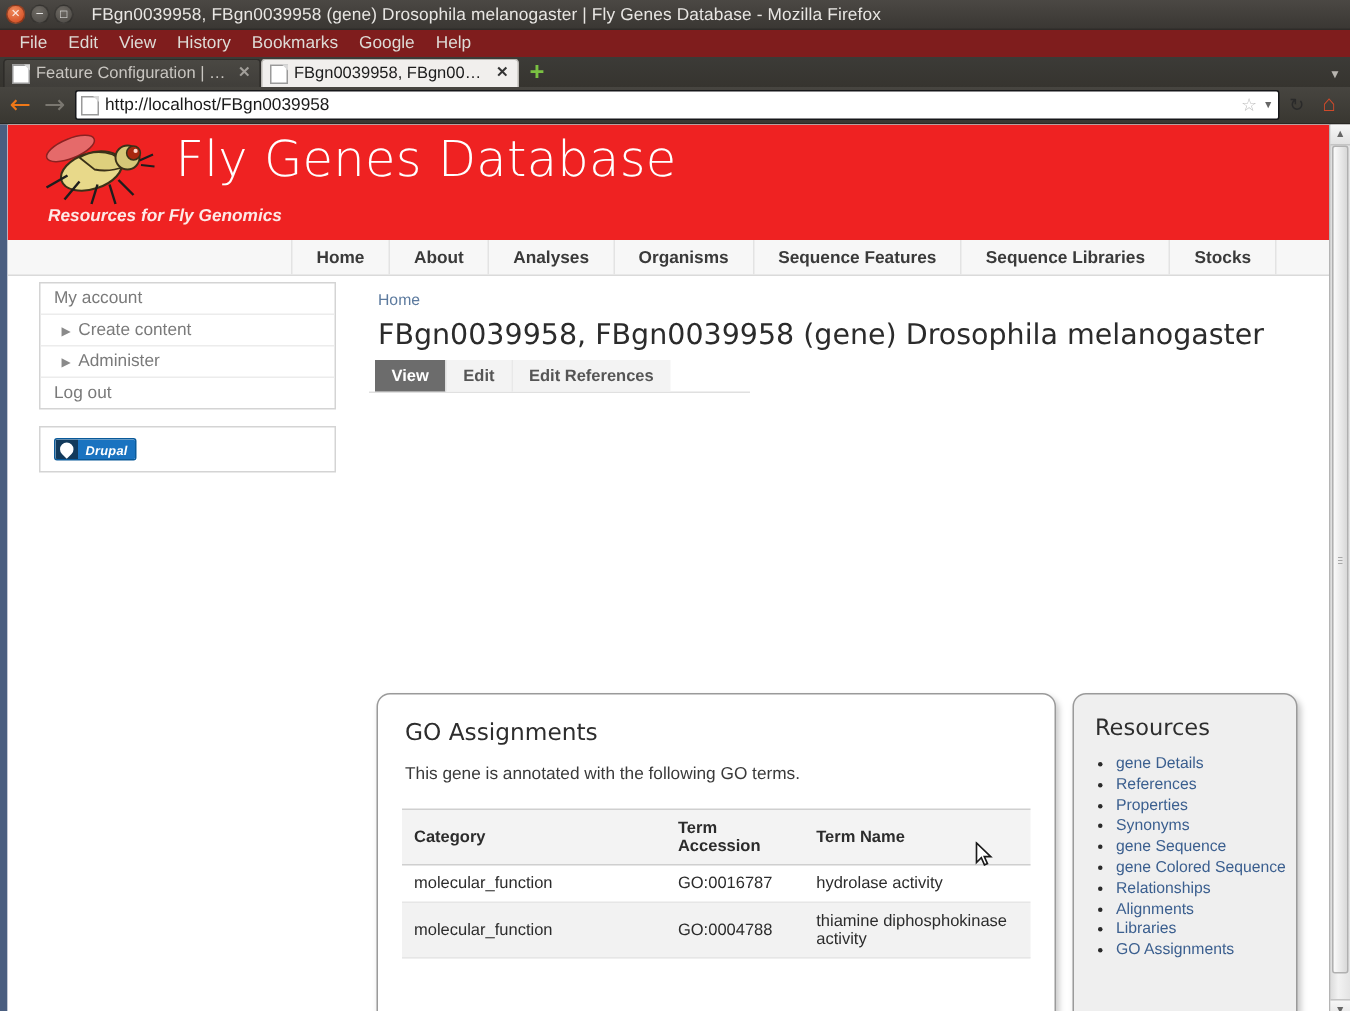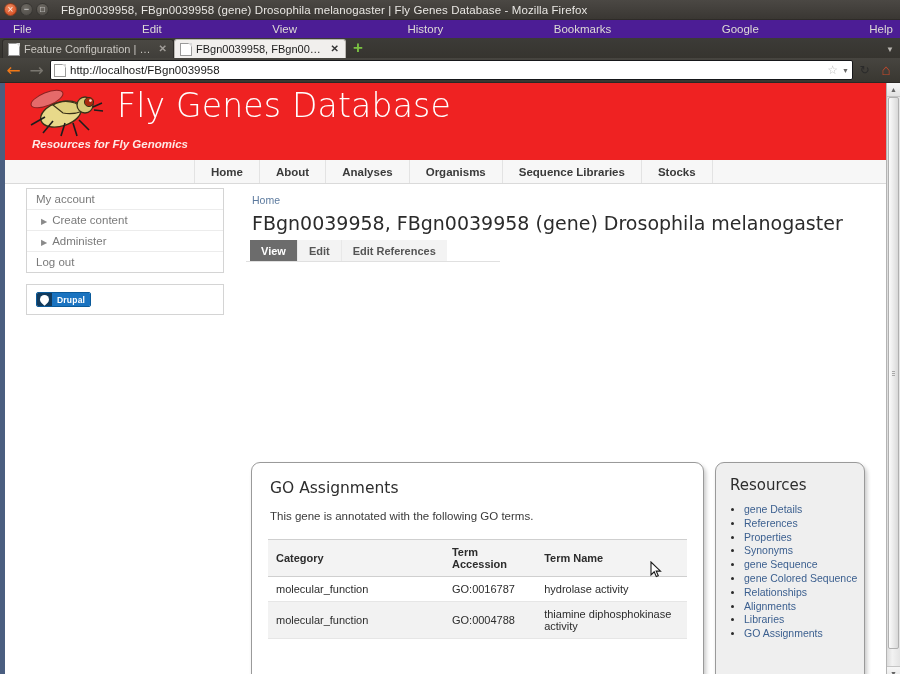--- a/index.html
+++ b/index.html
@@ -71,26 +71,25 @@
     letter-spacing: 0.1px;
     white-space: nowrap;
     overflow: hidden;
     text-overflow: ellipsis;
     padding-right: 40px;
   }
 
   
   #menubar {
     height: 18px;
-    background: #4c1d95;
+    background: #7f1d1d;
     display: flex;
     align-items: center;
     padding-left: 6px;
     gap: 0px;
-    justify-content: space-between;
   }
   .menu-item {
     color: #dedbd6;
     font-size: 11.5px;
     padding: 1px 7px 2px 7px;
     cursor: default;
   }
 
   
   #tabstrip {
@@ -439,20 +438,21 @@
   #drupal-block {
     padding: 7px 9px;
   }
   .drupal-badge {
     display: inline-flex;
     align-items: flex-start;
     height: 13px;
     border-radius: 2px;
     overflow: hidden;
     border: 1px solid #0a5a9a;
+    font-style: italic;
   }
   .drupal-badge .dl {
     background: #123a5c;
     color: #fff;
     font-size: 9px;
     padding: 0 3px;
     display: flex;
     align-items: center;
     height: 100%;
   }
@@ -689,20 +689,21 @@
         </svg>
         <div id="site-title">Fly Genes Database</div>
         <div id="site-slogan">Resources for Fly Genomics</div>
       </div>
 
       <div id="mainnav">
         <div class="nav-link">Home</div>
         <div class="nav-link">About</div>
         <div class="nav-link">Analyses</div>
         <div class="nav-link">Organisms</div>
+        <div class="nav-link">Sequence Features</div>
         <div class="nav-link">Sequence Libraries</div>
         <div class="nav-link">Stocks</div>
       </div>
 
       <div id="content-wrap">
 
         <div id="sidebar-left">
           <div class="block">
             <ul>
               <li>

